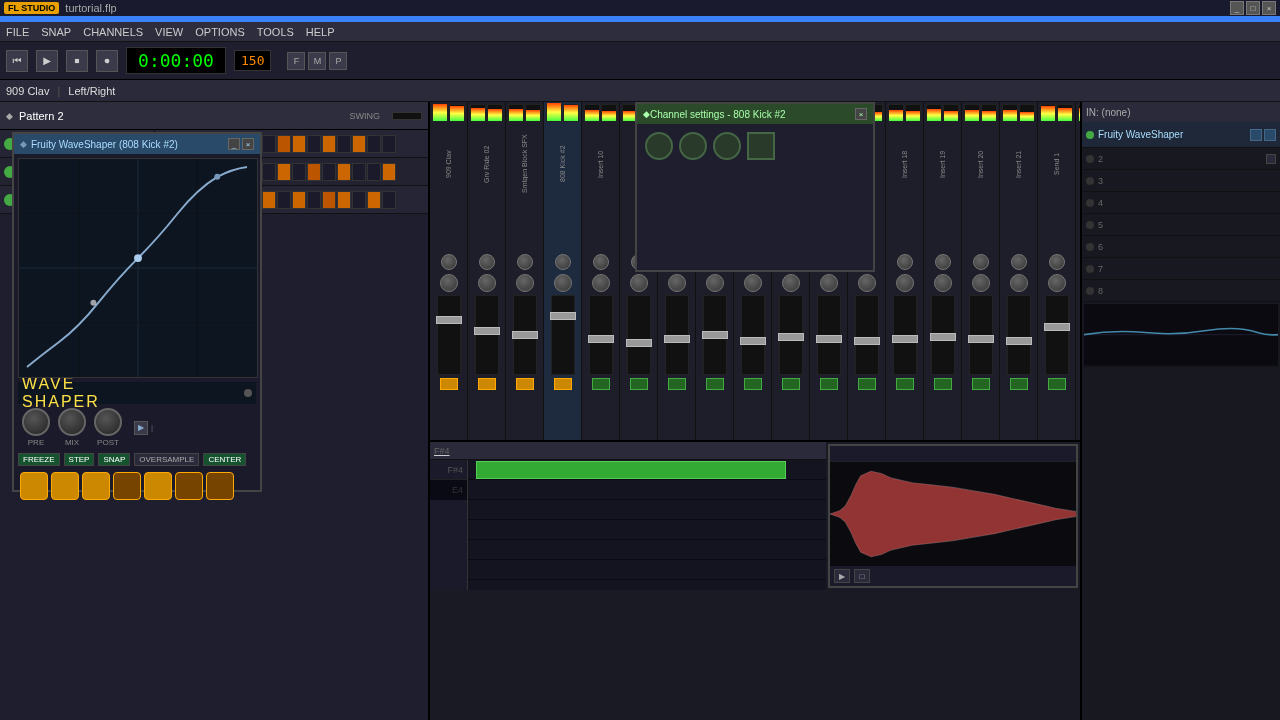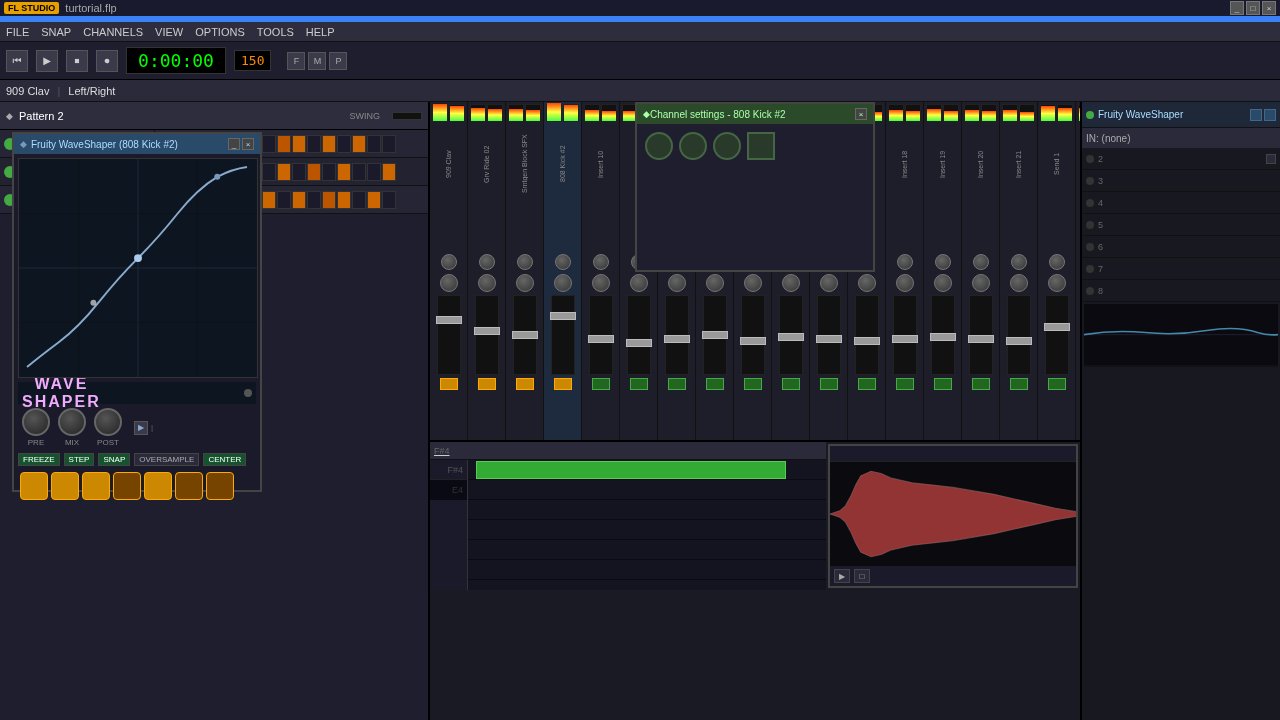--- a/index.html
+++ b/index.html
@@ -254,24 +254,23 @@
     #ws-label-area {
       background: #0d1520;
       margin: 0 4px;
       height: 22px;
       display: flex;
       align-items: center;
       padding: 0 4px;
     }
     .ws-label {
       font-size: 16px;
-      font-weight: bold;
-      color: #f0abfc;
+      font-weight: normal;
+      color: #fde047;
       letter-spacing: 2px;
-      text-align: center;
     }
     #ws-knobs {
       display: flex;
       align-items: center;
       padding: 4px 8px;
       gap: 8px;
     }
     .ws-knob {
       width: 28px;
       height: 28px;
@@ -1093,33 +1092,33 @@
         </div>
         <div id="wf-controls">
           <div class="wf-btn">▶</div>
           <div class="wf-btn">□</div>
         </div>
       </div>
     </div>
   </div>
 
   <div id="fx-panel">
+    <div id="fx-title">
+      <span>IN: (none)</span>
+    </div>
+
     <div style="height:26px;display:flex;align-items:center;padding:0 4px;gap:4px;background:#1e2838;border-bottom:1px solid #111;">
       <div style="width:8px;height:8px;border-radius:50%;background:#44aa44;"></div>
       <span style="color:#aaddff;font-size:10px;">Fruity WaveShaper</span>
       <div style="margin-left:auto;display:flex;gap:2px;">
         <div style="width:12px;height:12px;background:#2a4a6a;border:1px solid #446688;cursor:pointer;"></div>
         <div style="width:12px;height:12px;background:#2a4a6a;border:1px solid #446688;cursor:pointer;"></div>
       </div>
     </div>
 
-    <div id="fx-title">
-      <span>IN: (none)</span>
-    </div>
-
     <div class="fx-row">
       <div class="fx-dot off"></div>
       <span class="fx-num">2</span>
       <span class="fx-name"></span>
       <div style="width:10px;height:10px;background:#2a2a3a;border:1px solid #444;cursor:pointer;"></div>
     </div>
     <div class="fx-row">
       <div class="fx-dot off"></div>
       <span class="fx-num">3</span>
       <span class="fx-name"></span>

